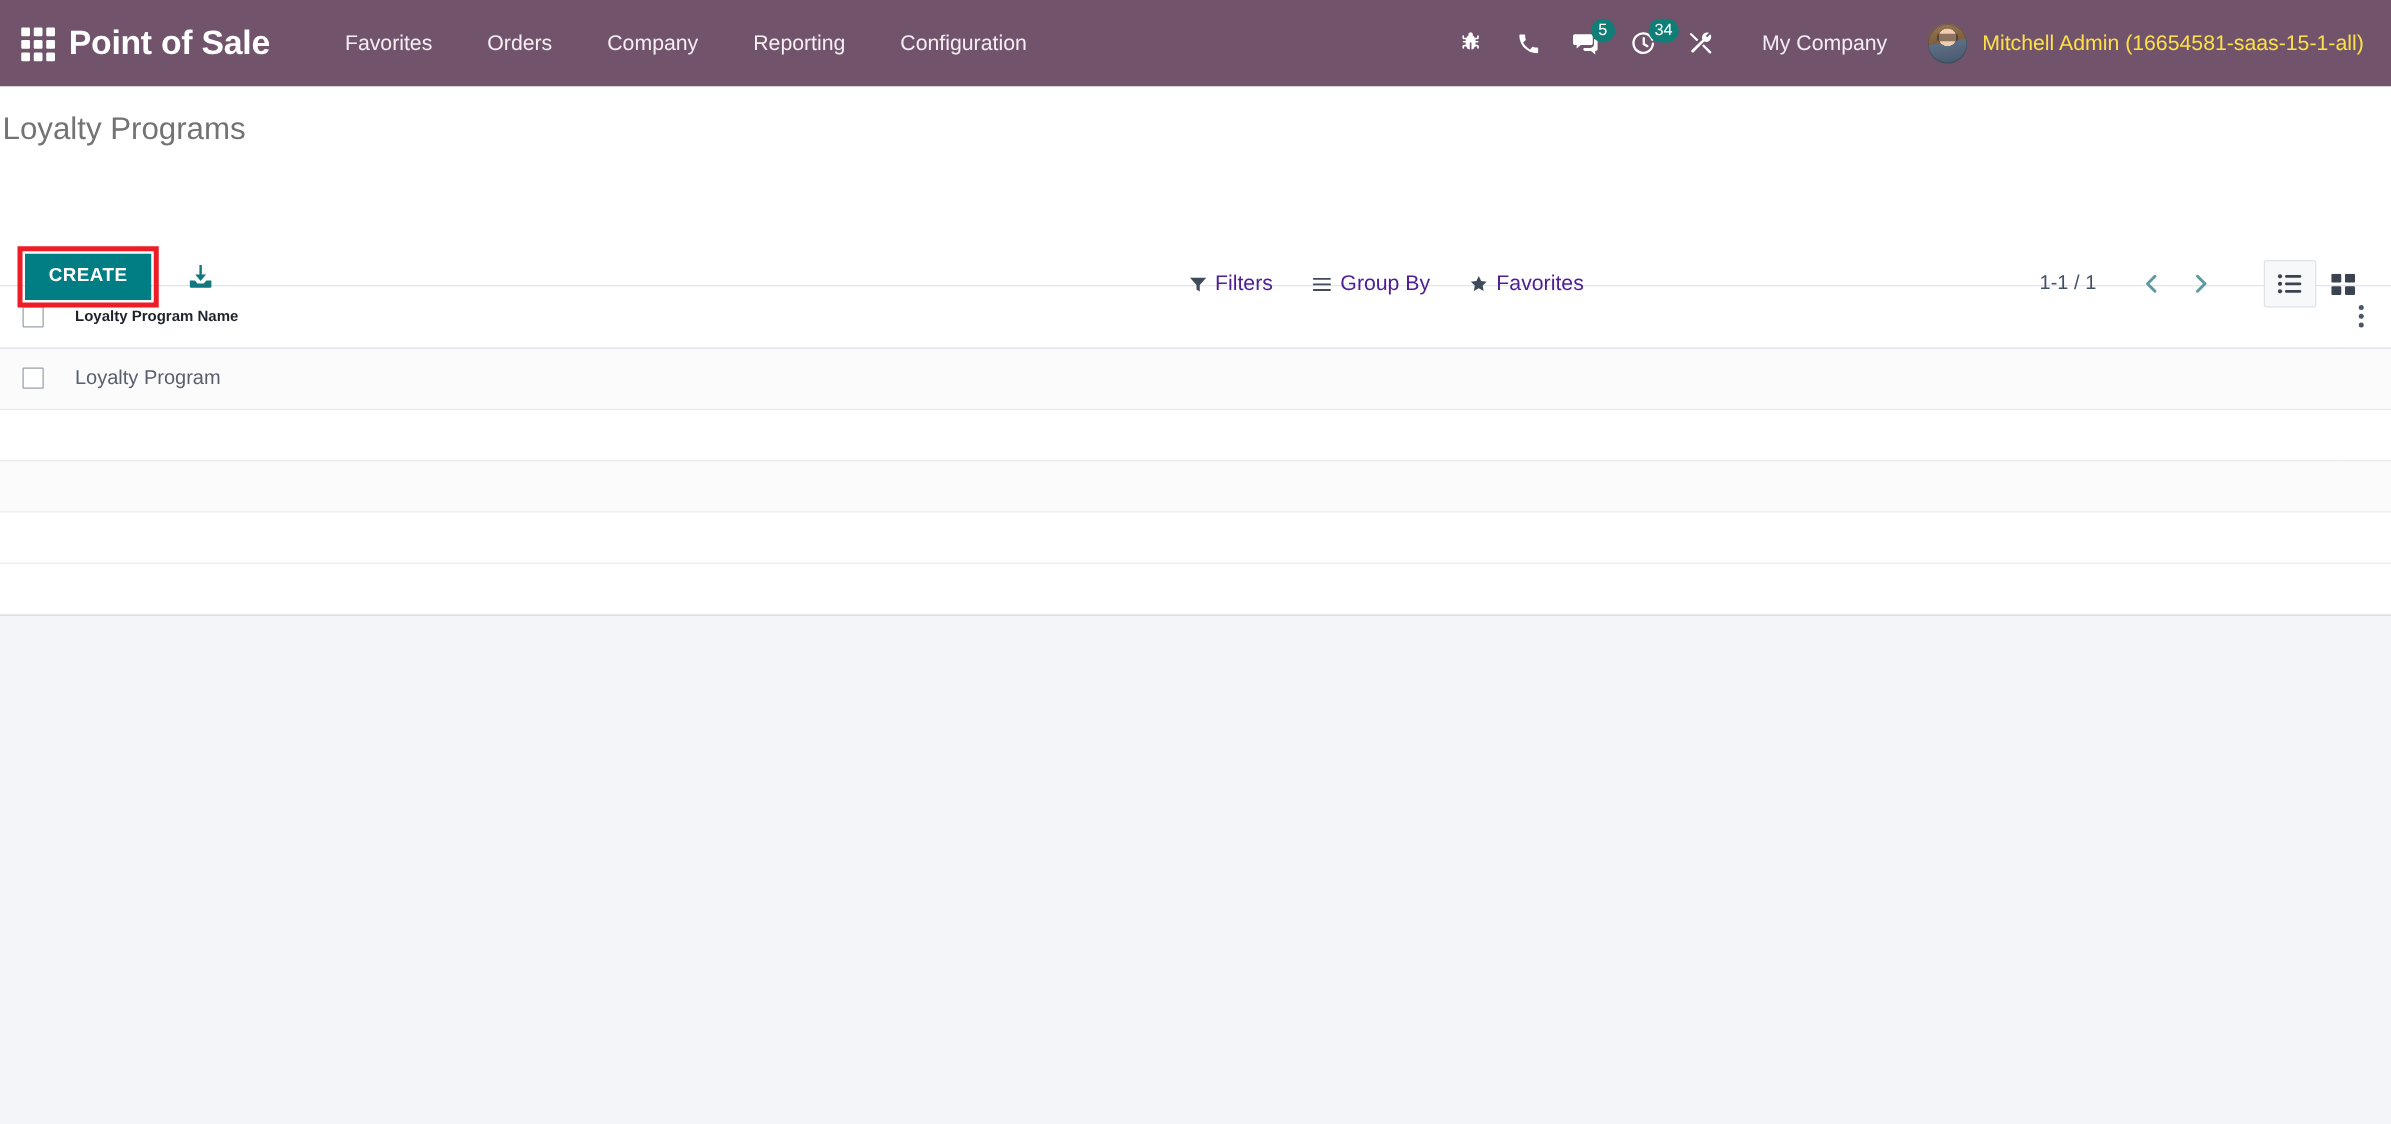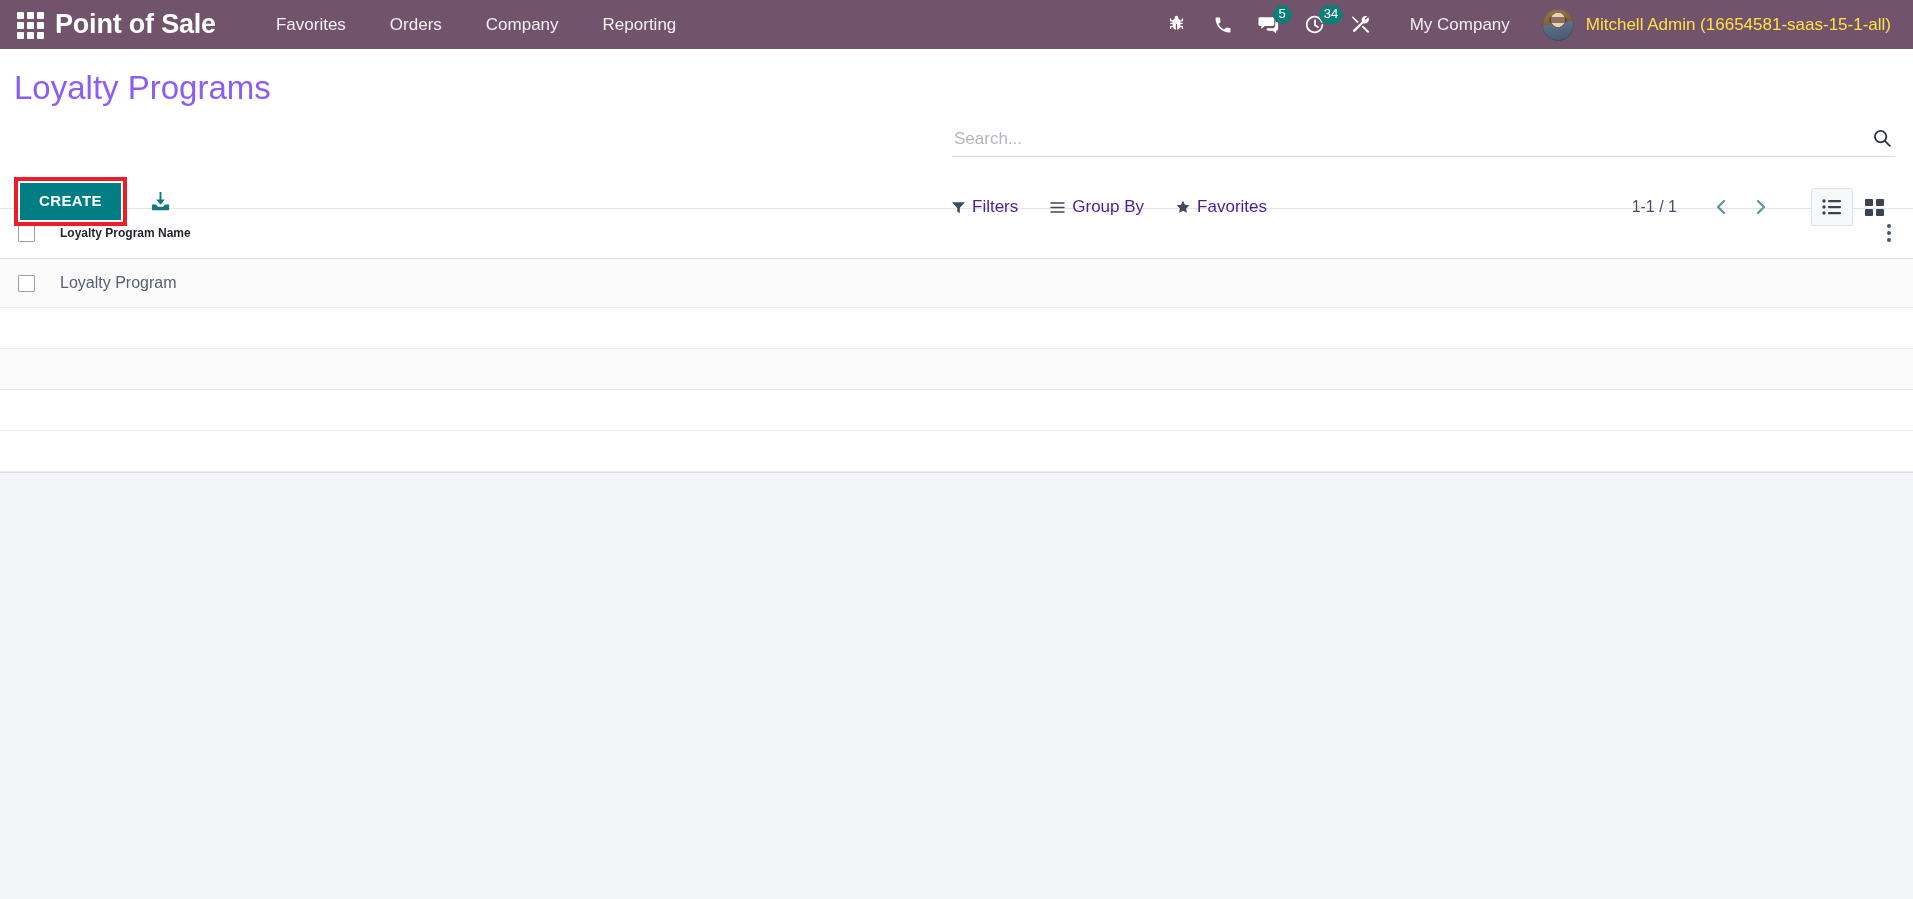--- a/index.html
+++ b/index.html
@@ -6,21 +6,21 @@
   html, body {
     width: 1913px;
     height: 899px;
     font-family: "Liberation Sans", sans-serif;
     background: #f4f5f8;
     overflow: hidden;
   }
 
   
   .navbar {
-    height: 49px;
+    height: 69px;
     background: #71546b;
     display: flex;
     align-items: center;
     padding: 0 18px 0 10px;
     color: #ffffff;
     position: relative;
     z-index: 20;
   }
   .apps-grid {
     width: 26px; height: 26px;
@@ -124,23 +124,23 @@
   
   .control-panel {
     background: #ffffff;
     border-bottom: 1px solid #e3e5ea;
     position: relative;
     height: 160px;
   }
 
   .cp-title {
     position: absolute;
-    left: 14px; top: 20px;
-    font-size: 33px;
-    color: #8b5cf6;
+    left: 2px; top: 20px;
+    font-size: 25px;
+    color: #737373;
     font-weight: normal;
     white-space: nowrap;
   }
 
   .cp-buttons {
     position: absolute;
     left: 14px; top: 128px;
     display: flex;
   }
   .create-highlight {
@@ -337,20 +337,21 @@
       <i></i>
   </div>
 
   <div class="brand">Point of Sale</div>
 
   <div class="menu-items">
     <div class="menu-item">Favorites</div>
     <div class="menu-item">Orders</div>
     <div class="menu-item">Company</div>
     <div class="menu-item">Reporting</div>
+    <div class="menu-item">Configuration</div>
   </div>
 
   <div class="nav-right">
 
     <div class="nav-icon">
       <svg width="21" height="21" viewBox="0 0 24 24" fill="#ffffff">
         <path d="M12 2c-1.1 0-2 .9-2 2 0 .28.06.54.16.78A4.5 4.5 0 0 0 8.2 7H6V5.5a.75.75 0 0 0-1.5 0V7c0 .83.67 1.5 1.5 1.5h1.55c-.03.25-.05.5-.05.75V10H5.5a.75.75 0 0 0 0 1.5H7.5v1.25c0 .26.02.51.05.75H6a1.5 1.5 0 0 0-1.5 1.5v1.5a.75.75 0 0 0 1.5 0V15h1.95a4.52 4.52 0 0 0 3.3 2.92V12a.75.75 0 0 1 1.5 0v5.92A4.52 4.52 0 0 0 16.05 15H18v1.5a.75.75 0 0 0 1.5 0V15a1.5 1.5 0 0 0-1.5-1.5h-1.55c.03-.24.05-.49.05-.75V11.5h2a.75.75 0 0 0 0-1.5h-2v-.75c0-.25-.02-.5-.05-.75H18c.83 0 1.5-.67 1.5-1.5V5.5a.75.75 0 0 0-1.5 0V7h-2.2a4.5 4.5 0 0 0-1.96-2.22c.1-.24.16-.5.16-.78 0-1.1-.9-2-2-2z"></path>
       </svg>
     </div>
 
@@ -402,31 +403,20 @@
       <button class="btn-create">CREATE</button>
     </span>
     <span class="import-icon">
       <svg width="23" height="23" viewBox="0 0 24 24" fill="#127780">
         <path d="M11 2h2v8h3.5L12 15.5 7.5 10H11V2z"></path>
         <path d="M3 15h4.2l2.2 2.6h5.2L16.8 15H21v5a1 1 0 0 1-1 1H4a1 1 0 0 1-1-1v-5z"></path>
       </svg>
     </span>
   </div>
 
-  <div class="search-wrap">
-    <div class="search-row">
-      <input class="search-input" type="text" placeholder="Search..." style="">
-      <button class="search-btn">
-        <svg width="22" height="22" viewBox="0 0 24 24" fill="none" stroke="#2b3445" stroke-width="2" stroke-linecap="round">
-          <circle cx="10.5" cy="10.5" r="6.2"></circle>
-          <path d="M15.3 15.3 20.5 20.5"></path>
-        </svg>
-      </button>
-    </div>
-  </div>
 
   <div class="cp-toolbar">
 
     <div class="toolbar-btn">
       <svg width="13" height="13" viewBox="0 0 16 16" fill="#3f4a5a">
         <path d="M0 1.5h16L9.6 8.7V15l-3.2-2V8.7L0 1.5z"></path>
       </svg>
       <span>Filters</span>
     </div>
 

